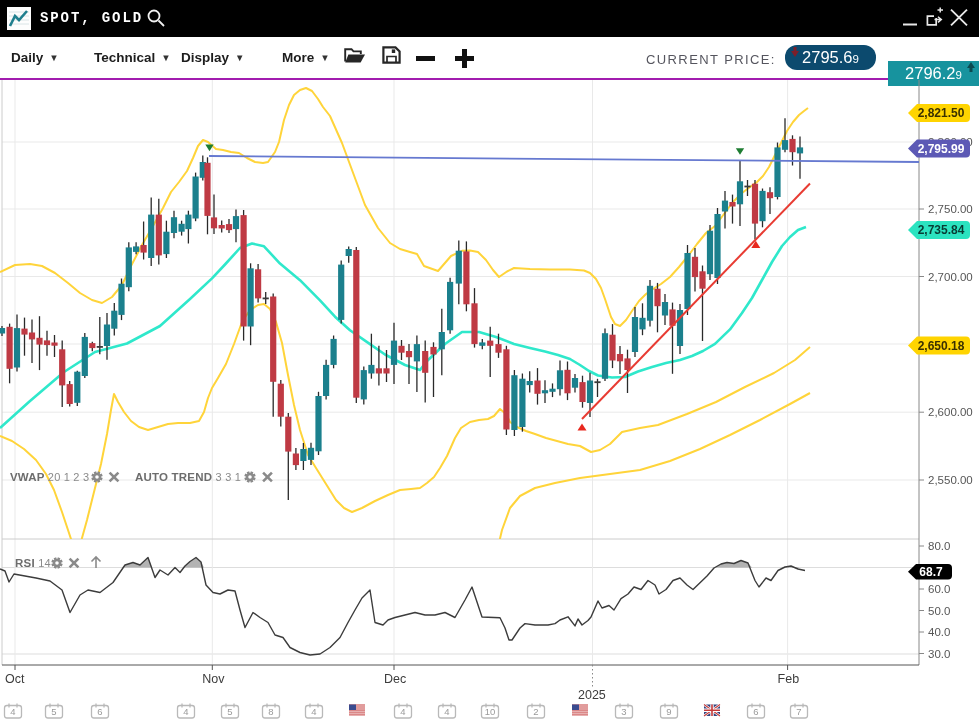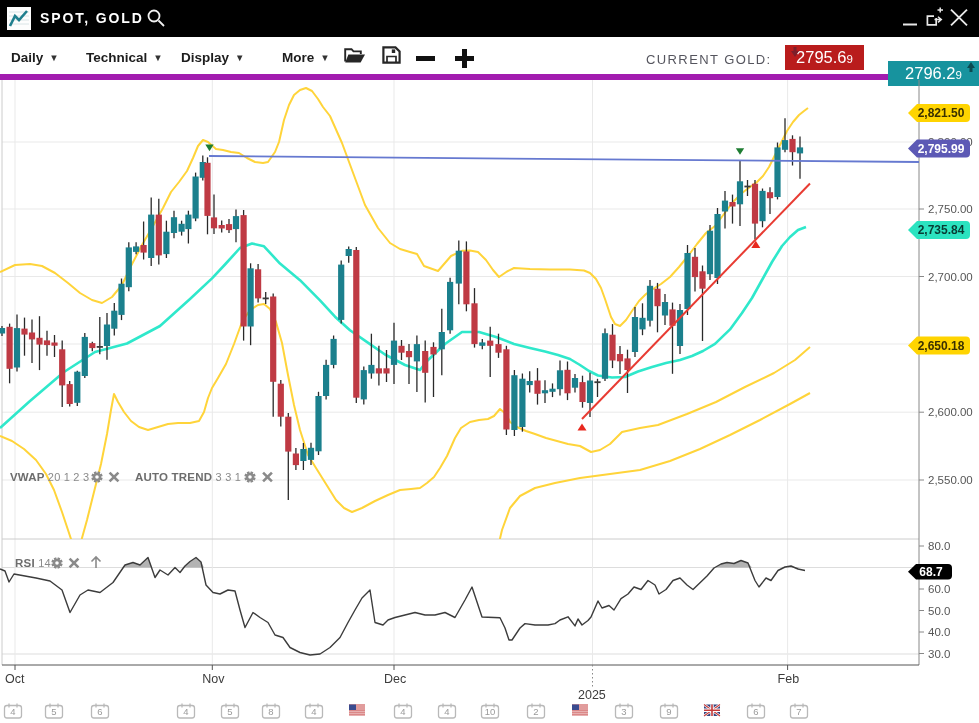--- a/index.html
+++ b/index.html
@@ -1,23 +1,23 @@
 <!DOCTYPE html>
 <html><head>
 <meta charset="utf-8">
 <style>
 * { margin:0; padding:0; box-sizing:border-box; }
 html,body { width:979px; height:723px; overflow:hidden; background:#fff;
   font-family:"Liberation Sans", sans-serif; }
 #titlebar { position:absolute; left:0; top:0; width:979px; height:37px; background:#000; }
 #logo { position:absolute; left:7px; top:7px; width:24px; height:23px; background:#fdfdfd; }
-#title { position:absolute; left:40px; top:10px; color:#fff; font-size:14px; letter-spacing:1.9px; font-weight:bold; }
+#title { position:absolute; left:40px; top:10px; color:#fff; font-size:14px; letter-spacing:1.9px; font-weight:bold;font-family:Liberation Mono, monospace; }
 #search { position:absolute; left:146px; top:8px; }
 #winbtns { position:absolute; right:6px; top:6px; }
-#toolbar { position:absolute; left:0; top:37px; width:979px; height:43px; background:#fff; border-bottom:6px solid #a21caf; }
+#toolbar { position:absolute; left:0; top:37px; width:979px; height:43px; background:#fff; border-bottom:2px solid #a21caf; }
 .menu { position:absolute; top:13px; font-size:13.5px; font-weight:bold; color:#1d1d1d; }
 .menu .car { font-size:9.5px; position:relative; top:-1.5px; margin-left:6px; color:#333; }
 #curlabel { position:absolute; left:646px; top:15px; font-size:13px; color:#55555e; letter-spacing:1.4px; }
 .pricebox { position:absolute; top:8px; height:25px; color:#fff; font-size:16.5px; text-align:center; line-height:25px; }
 #chart { position:absolute; left:0; top:80px; }
 </style>
 </head>
 <body>
 <div id="titlebar">
   <div id="logo">
@@ -37,37 +37,37 @@
   <svg id="winbtns" width="80" height="26">
     <line x1="10" y1="18.5" x2="24" y2="18.5" stroke="#e8e8e8" stroke-width="2"></line>
     <path d="M 43.2,12 L 43.2,18.8 L 34.4,18.8 L 34.4,10.2 L 41,10.2" fill="none" stroke="#e8e8e8" stroke-width="1.7"></path>
     <path d="M 44.5,4 L 50,4 M 47.2,1.4 L 47.2,6.6" stroke="#e8e8e8" stroke-width="1.5"></path>
     <path d="M 41.5,13.6 L 47.5,13.6 M 45,10.8 L 48.3,13.6 L 45,16.4" fill="none" stroke="#e8e8e8" stroke-width="1.5"></path>
     <path d="M 58,3.6 L 74,19.4 M 74,3.6 L 58,19.4" stroke="#e8e8e8" stroke-width="1.9"></path>
   </svg>
 </div>
 <div id="toolbar">
   <span class="menu" style="left:11px">Daily<span class="car">▼</span></span>
-  <span class="menu" style="left:86px">Technical<span class="car">▼</span></span>
+  <span class="menu" style="left:94px">Technical<span class="car">▼</span></span>
   <span class="menu" style="left:181px">Display<span class="car">▼</span></span>
   <span class="menu" style="left:282px">More<span class="car">▼</span></span>
   <svg style="position:absolute;left:344px;top:10px" width="22" height="17">
     <path d="M 1.2,14.5 L 1.2,2.2 L 7.5,2.2 L 9.5,4.4 L 16.8,4.4 L 16.8,7" fill="none" stroke="#262626" stroke-width="1.9"></path>
     <path d="M 4.4,7.4 L 21,7.4 L 16.6,15.4 L 1.2,15.4 Z" fill="#262626"></path>
   </svg>
   <svg style="position:absolute;left:382px;top:9px" width="19" height="18">
     <path d="M 1.4,1.4 L 13.5,1.4 L 17.6,5.5 L 17.6,16.6 L 1.4,16.6 Z" fill="none" stroke="#262626" stroke-width="2.2"></path>
     <path d="M 5,16 L 5,10.5 L 14,10.5 L 14,16" fill="none" stroke="#262626" stroke-width="1.7"></path>
     <rect x="9.8" y="3.4" width="3.4" height="3.6" fill="#262626"></rect>
   </svg>
   <div style="position:absolute;left:416px;top:19px;width:19px;height:4.5px;background:#111"></div>
   <div style="position:absolute;left:455px;top:19px;width:19px;height:4.5px;background:#111"></div>
   <div style="position:absolute;left:462px;top:12px;width:4.5px;height:19px;background:#111"></div>
-  <span id="curlabel">CURRENT GOLD:</span>
-  <div class="pricebox" style="left:785px;width:79px;background:#b91c1c;">2795.6<span style="font-size:11.5px">9</span>
+  <span id="curlabel">CURRENT PRICE:</span>
+  <div class="pricebox" style="left:785px;width:91px;background:#0c4a6e;border-radius:12px;">2795.6<span style="font-size:11.5px">9</span>
     <svg style="position:absolute;left:4px;top:1px" width="12" height="12">
         <path d="M 6,11 L 2,5 L 4.5,5 L 4.5,1 L 7.5,1 L 7.5,5 L 10,5 Z" fill="#7c1f2a"></path>
       </svg>
   </div>
   <div class="pricebox" style="left:888px;width:91px;background:#17939e;margin-top:16px;">2796.2<span style="font-size:11.5px">9</span>
     <svg style="position:absolute;right:2px;top:0px" width="12" height="12">
         <path d="M 6,1 L 10,7 L 7.5,7 L 7.5,11 L 4.5,11 L 4.5,7 L 2,7 Z" fill="#0b4a50"></path>
       </svg>
   </div>
 </div>

